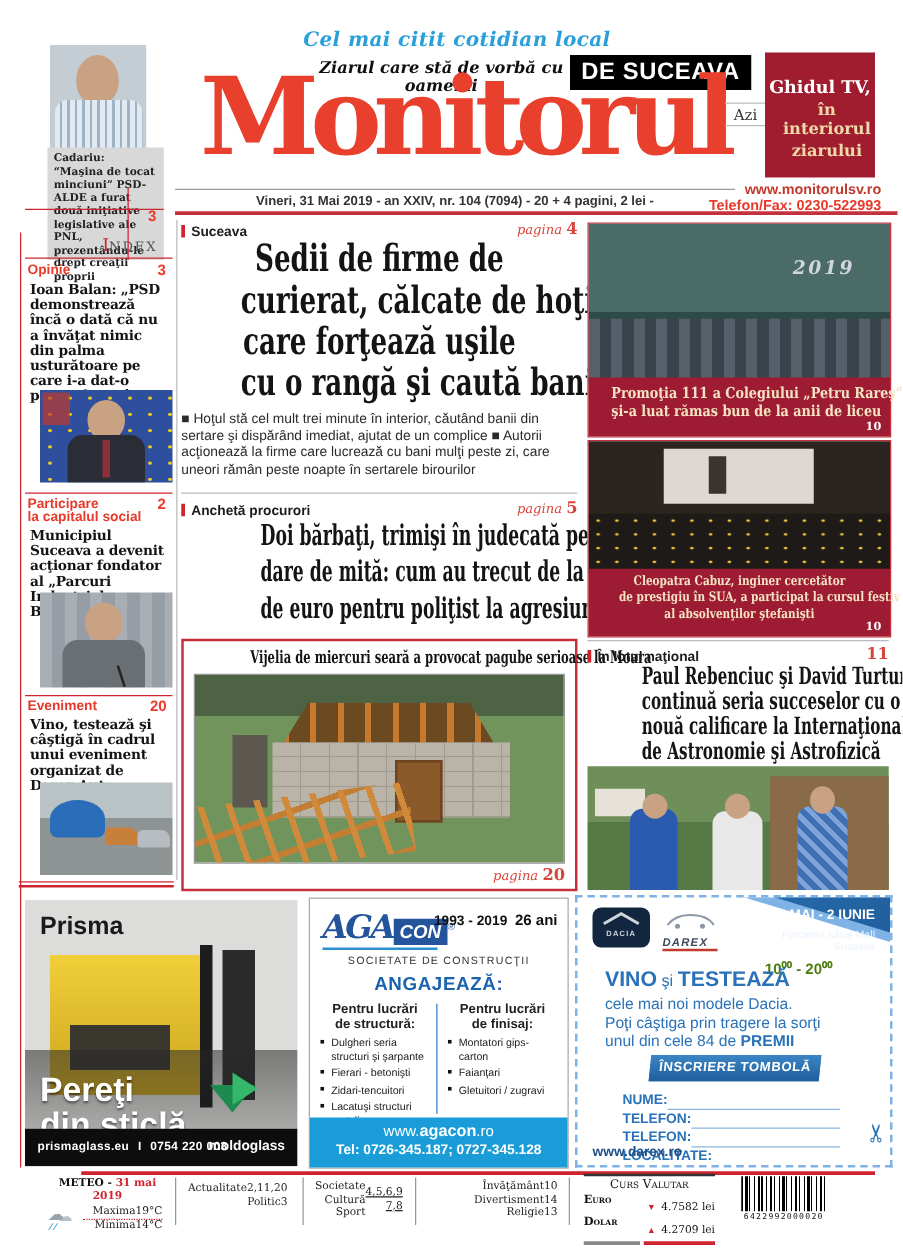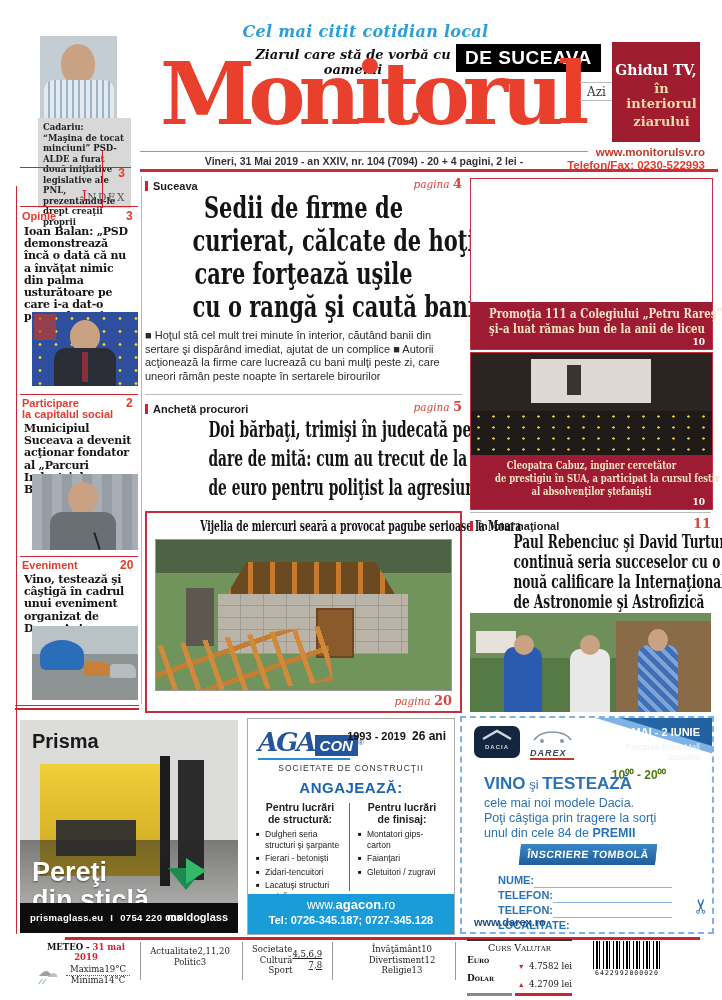--- a/index.html
+++ b/index.html
@@ -61,21 +61,21 @@
   .ag-items li{padding-left:9px;position:relative;margin-bottom:3px;}
   .ag-items li:before{content:"■";position:absolute;left:0;top:0;font-size:6px;color:#111;}
   .agbar{background:#199cd8;color:#fff;text-align:center;}
   .darex{background:#fff;border:2px dashed #7fb2e5;overflow:hidden;}
   .dx-blue{color:#2a72b8;}
   .dx-row{position:absolute;left:36px;right:40px;height:17px;}
   .dx-row .lbl{font-weight:bold;font-size:11px;color:#2a72b8;float:left;}
   .dx-row .line{overflow:hidden;border-bottom:1.5px solid #8ab7e2;height:13px;margin-left:6px;}
   
   .fser{font-family:"DejaVu Serif",serif;font-size:8.5px;color:#222;}
-  .frow{display:flex;justify-content:center;line-height:10.5px;}
+  .frow{display:flex;justify-content:flex-end;line-height:10.5px;}
   .sc{font-variant:small-caps;}
   .vsep{position:absolute;width:1px;background:#999;top:942px;height:38px;}
   .barcode-bars{background:
     repeating-linear-gradient(90deg,#000 0 1px,#fff 1px 3px,#000 3px 5px,#fff 5px 6px,#000 6px 7px,#fff 7px 10px);}
 </style>
 </head>
 <body>
 
 <div id="page">
 
@@ -180,20 +180,24 @@
       <div class="abs" style="left:70px;top:22px;width:170px;height:34px;background:repeating-linear-gradient(90deg,#c77a2e 0 5px,#6b4a22 5px 22px);clip-path:polygon(0 100%,12% 0,88% 0,100% 100%);"></div>
       <div class="abs" style="left:62px;top:54px;width:190px;height:60px;background:#b9b3a8;background-image:repeating-linear-gradient(#0000 0 11px,#a09a90 11px 12px),repeating-linear-gradient(90deg,#0000 0 22px,#a09a90 22px 23px);"></div>
       <div class="abs" style="left:160px;top:68px;width:34px;height:46px;background:#8a5a2a;border:2px solid #6e4520;"></div>
       <div class="abs" style="left:30px;top:48px;width:28px;height:58px;background:#5c5850;"></div>
       <div class="abs" style="left:-6px;top:96px;width:180px;height:56px;transform:rotate(-7deg);background:repeating-linear-gradient(78deg,#d08a3a 0 5px,#0000 5px 22px),repeating-linear-gradient(-12deg,#c27f33 0 5px,#0000 5px 30px);"></div>
     </div>
     <span class="pag abs" style="right:8px;bottom:3px;"><span>pagina</span> <b>20</b></span>
   </div>
 
   <div class="abs card" style="left:470px;top:178px;width:241px;height:170px;">
+    <div class="ph" style="left:0;top:0;width:241px;height:128px;background:linear-gradient(#4a6b66 0 55%,#2e4a47 55% 100%);">
+      <div class="abs" style="left:0;bottom:0;width:241px;height:52px;background:repeating-linear-gradient(90deg,#55606a 0 9px,#39434c 9px 18px);"></div>
+      <div class="abs serif" style="right:28px;top:26px;color:#cfd6e2;font-weight:bold;font-style:italic;font-size:15px;letter-spacing:2px;">2019</div>
+    </div>
     <div class="capbar" style="position:absolute;left:0;bottom:0;width:241px;height:42px;padding-top:5px;">
       <span class="cond">Promoţia 111 a Colegiului „Petru Rareş”</span>
       <span class="cond">şi-a luat rămas bun de la anii de liceu</span>
       <span class="cappage">10</span>
     </div>
   </div>
 
   <div class="abs card" style="left:470px;top:352px;width:241px;height:156px;">
     <div class="ph" style="left:0;top:0;width:241px;height:106px;background:linear-gradient(#2b2420 0 60%,#463a2e 60% 100%);">
       <div class="abs" style="left:60px;top:6px;width:120px;height:44px;background:#ded8d2;"></div>
@@ -406,21 +410,21 @@
   </div>
 
   <div class="vsep" style="left:332px;"></div>
   <div class="abs" style="left:358px;top:944px;width:88px;">
     <div class="fser frow">
         <span>Învăţământ</span>
         <span>10</span>
       </div>
     <div class="fser frow">
         <span>Divertisment</span>
-        <span>12</span>
+        <span>14</span>
       </div>
     <div class="fser frow">
         <span>Religie</span>
         <span>13</span>
       </div>
   </div>
   <div class="vsep" style="left:455px;"></div>
 
   <div class="abs" style="left:467px;top:939px;width:105px;">
     <div style="height:2px;background:#333;"></div>

